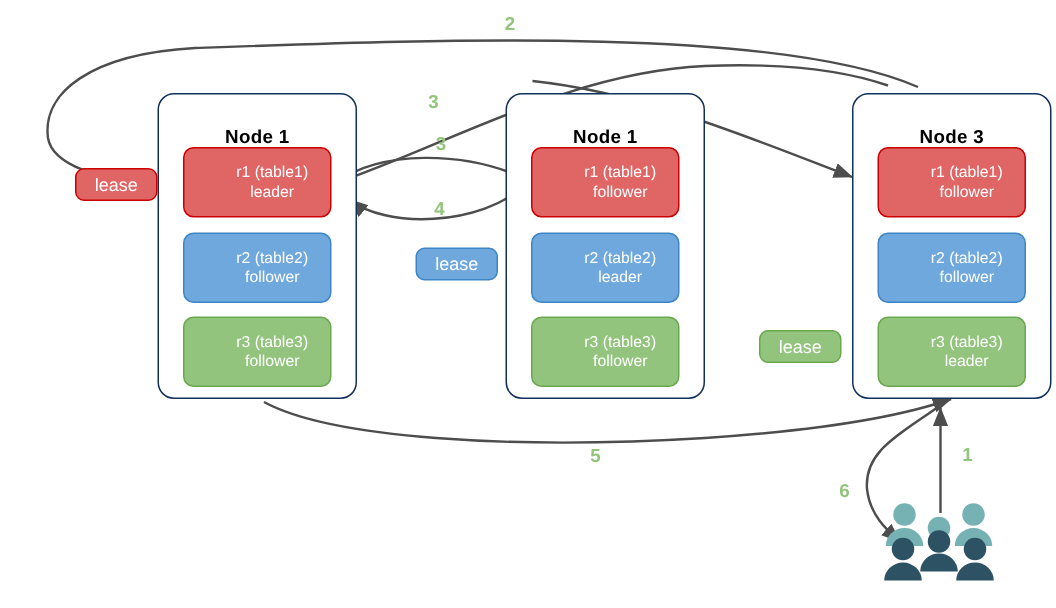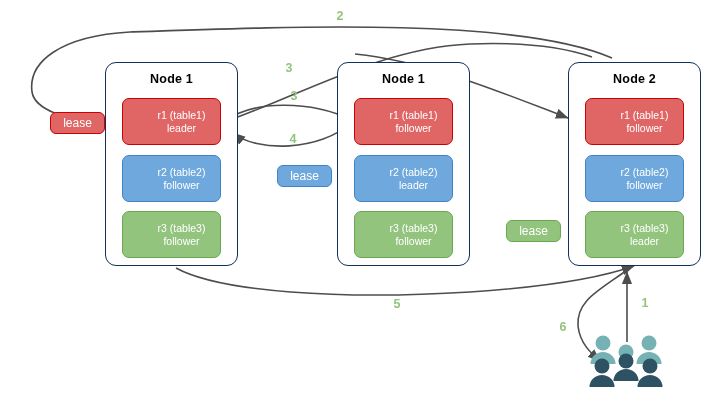--- a/index.html
+++ b/index.html
@@ -28,21 +28,21 @@
   .node-box {
     position: absolute;
     box-sizing: border-box;
     background: #ffffff;
     border: 1.4px solid #11305c;
     border-radius: 11px;
   }
   .node-title {
     position: absolute;
     width: 100%;
-    top: 9px;
+    top: 21px;
     left: 0;
     text-align: center;
     font-size: 12.5px;
     font-weight: bold;
     color: #000000;
     letter-spacing: 0.2px;
   }
   .replica {
     position: absolute;
     box-sizing: border-box;
@@ -140,21 +140,21 @@
   <div class="replica" style="left:354px; top:155px; width:99px; height:47px; background:#6fa8dc; border:1.6px solid #3d85c6;">
     <span class="ln">r2 (table2)</span>
     <span class="ln">leader</span>
   </div>
   <div class="replica" style="left:354px; top:211px; width:99px; height:47px; background:#93c47d; border:1.6px solid #6aa84f;">
     <span class="ln">r3 (table3)</span>
     <span class="ln">follower</span>
   </div>
 
   <div class="node-box" style="left:568px; top:62px; width:133px; height:204px;">
-    <div class="node-title">Node 2</div>
+    <div class="node-title">Node 3</div>
   </div>
   <div class="replica" style="left:585px; top:98px; width:99px; height:47px; background:#e06666; border:1.6px solid #cc0000;">
     <span class="ln">r1 (table1)</span>
     <span class="ln">follower</span>
   </div>
   <div class="replica" style="left:585px; top:155px; width:99px; height:47px; background:#6fa8dc; border:1.6px solid #3d85c6;">
     <span class="ln">r2 (table2)</span>
     <span class="ln">follower</span>
   </div>
   <div class="replica" style="left:585px; top:211px; width:99px; height:47px; background:#93c47d; border:1.6px solid #6aa84f;">

